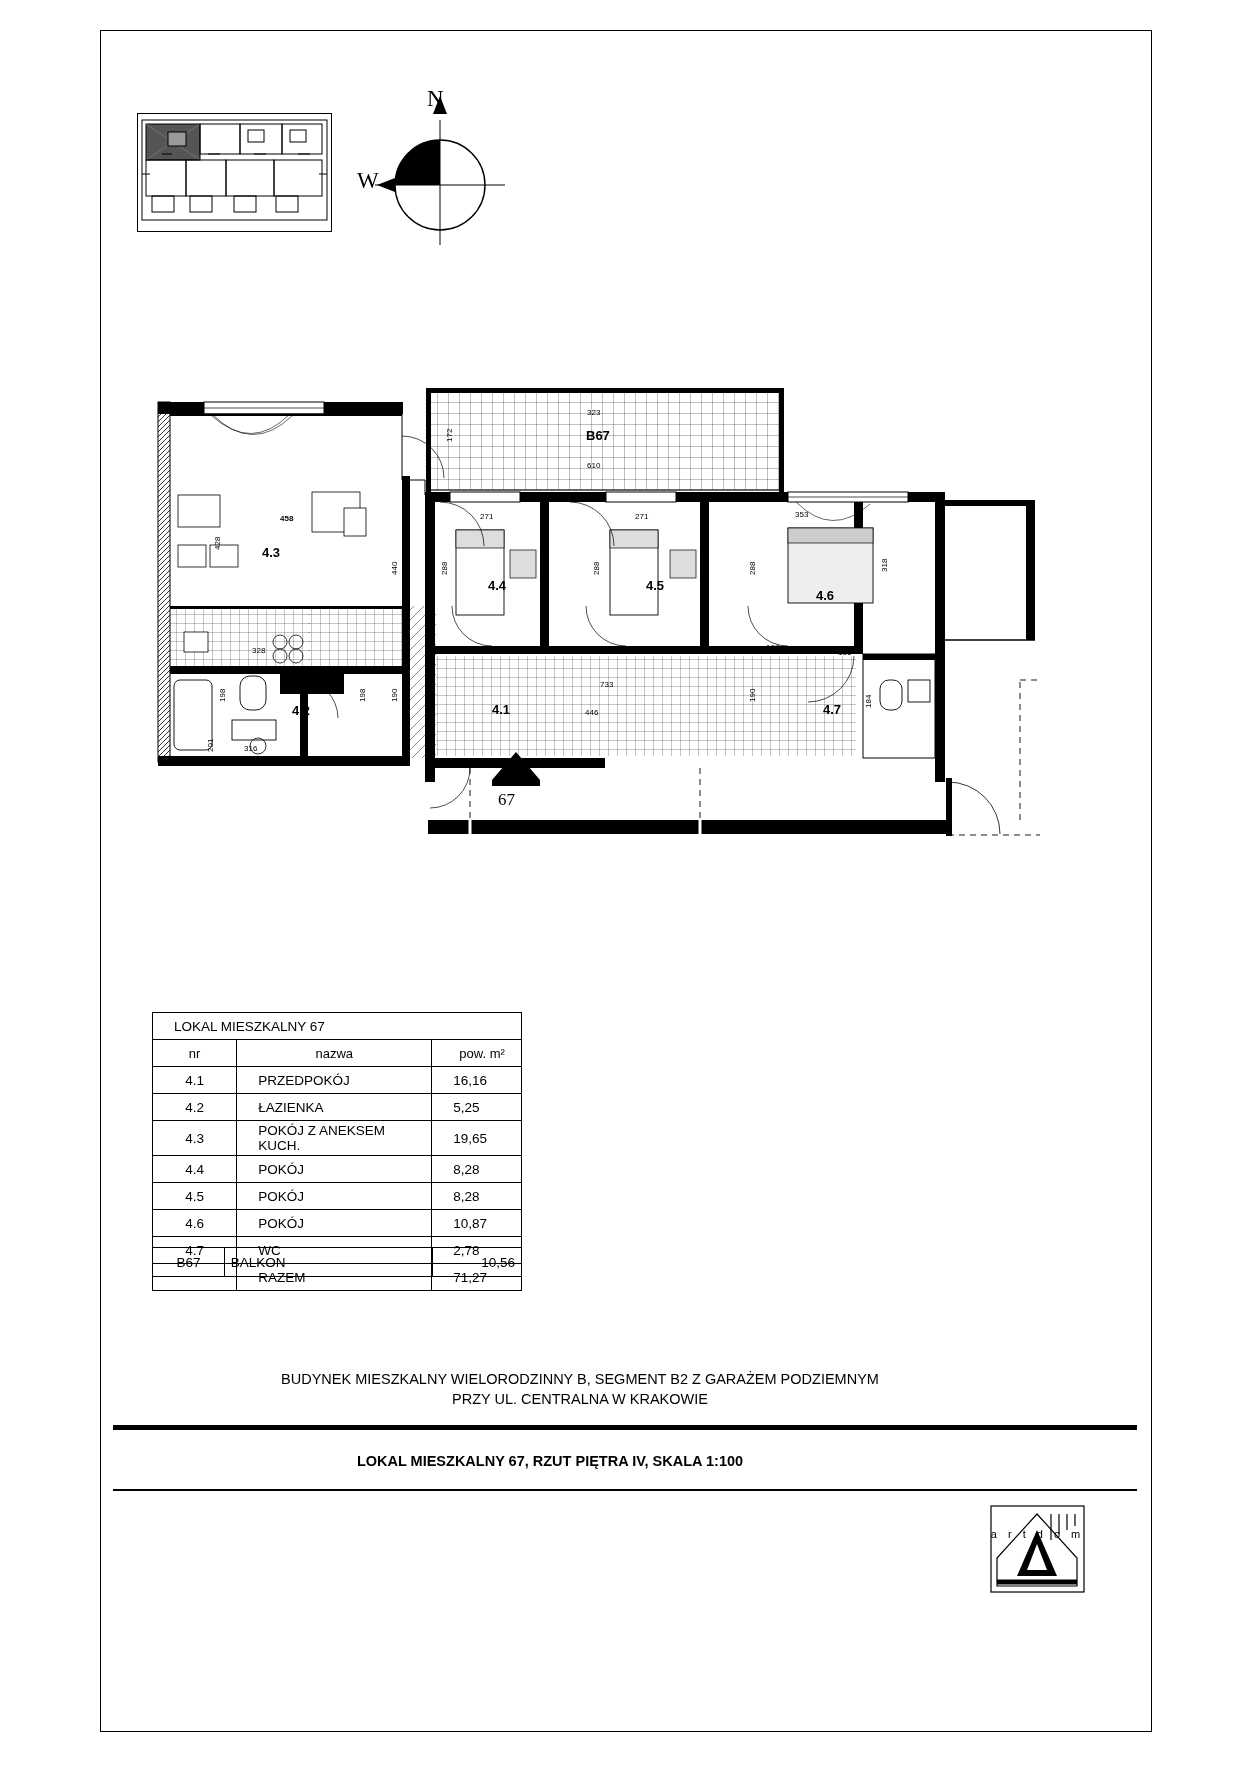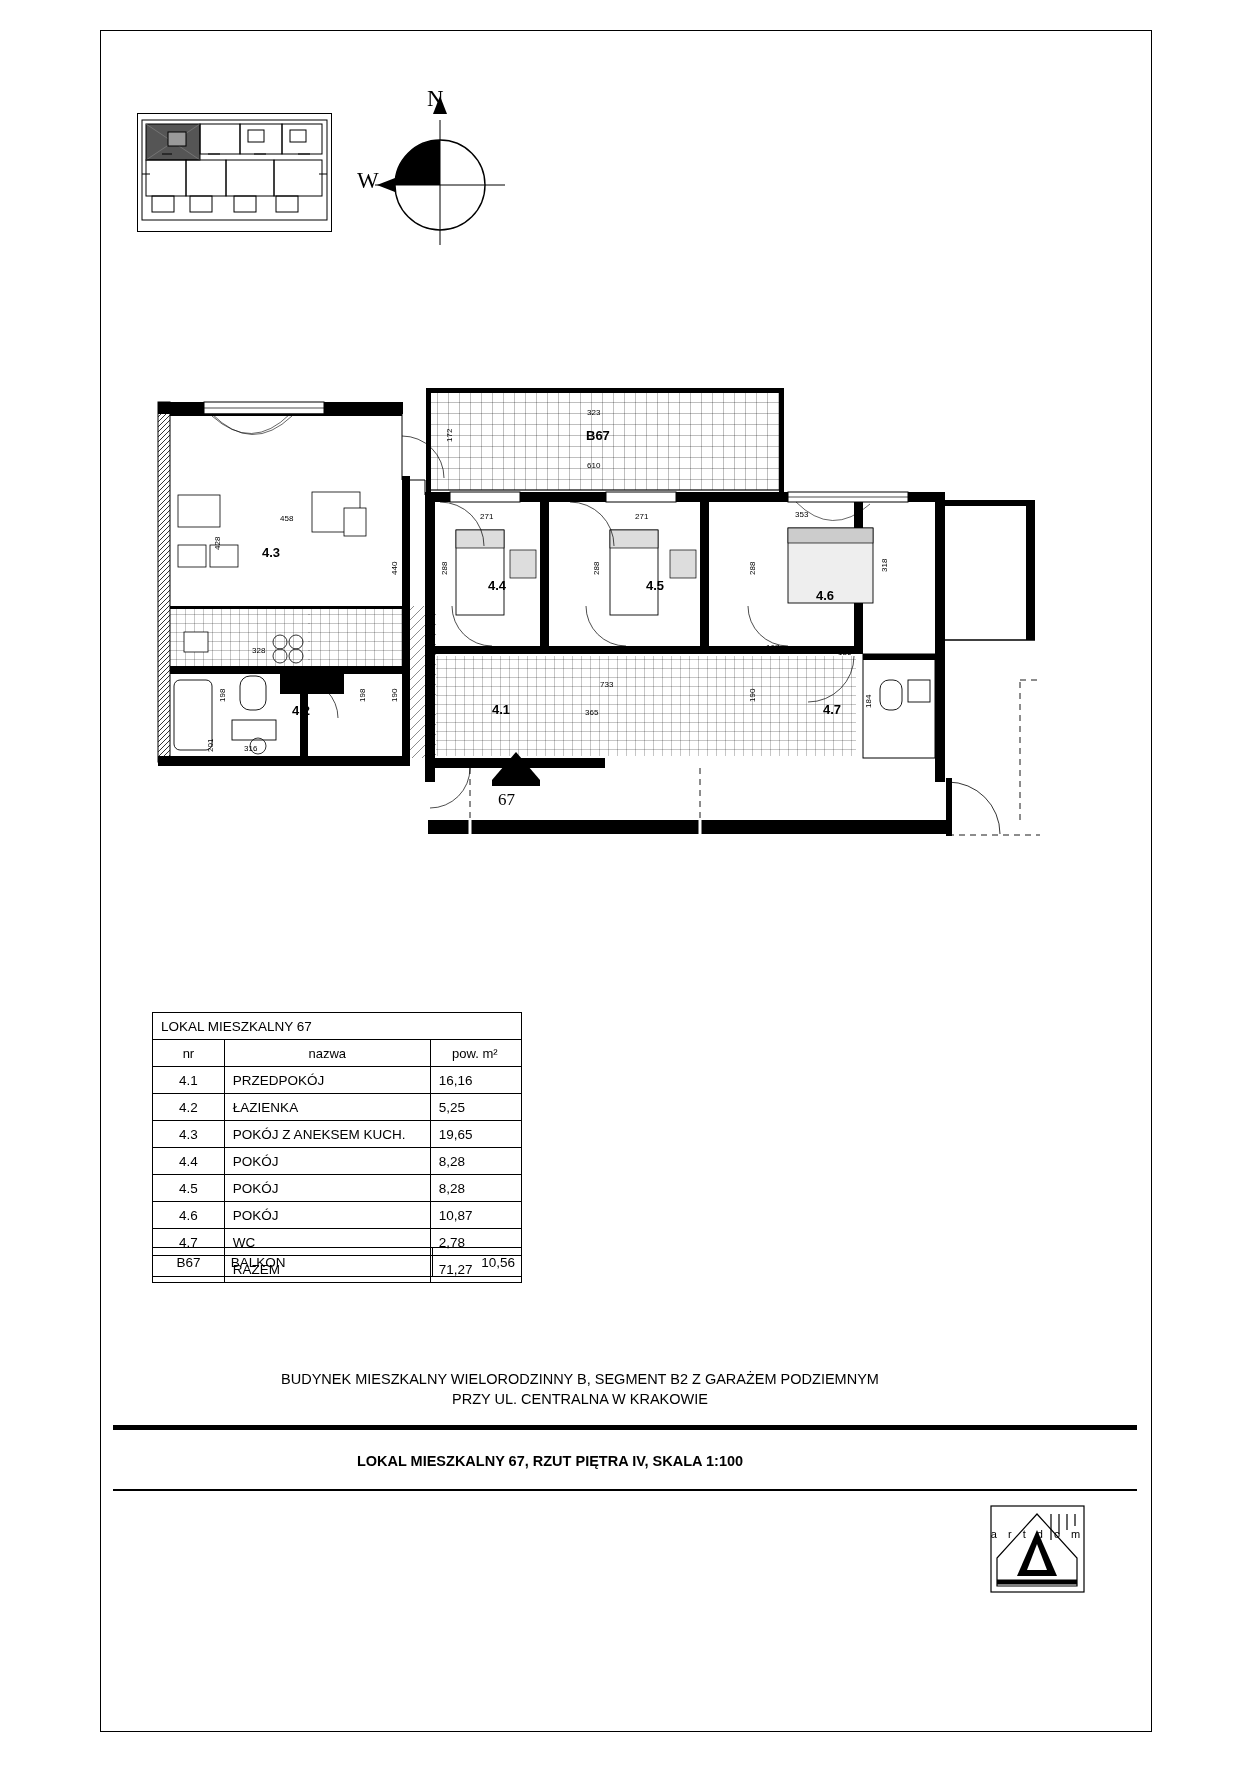--- a/index.html
+++ b/index.html
@@ -18,21 +18,21 @@
   .plan{position:absolute;left:140px;top:380px;width:900px;height:510px;}
 
   
   .rlabel{position:absolute;font-weight:bold;font-size:13px;font-family:"Liberation Sans",sans-serif;}
   .dim{position:absolute;font-size:8px;font-family:"Liberation Sans",sans-serif;}
   .dimv{position:absolute;font-size:8px;font-family:"Liberation Sans",sans-serif;transform:rotate(-90deg);transform-origin:left top;}
   .entrynum{position:absolute;font-size:17px;font-family:"Liberation Serif",serif;}
 
   
   .tbl{position:absolute;left:152px;top:1012px;width:370px;border-collapse:collapse;font-size:13.5px;}
-  .tbl td{border:1px solid #000;padding:2px 8px;height:22px;}
+  .tbl td{border:1px solid #000;padding:2px 21px;height:22px;}
   .tbl .c-nr{width:62px;text-align:center;}
   .tbl .c-name{width:208px;text-align:left;}
   .tbl .c-area{width:80px;text-align:left;padding-right:10px;}
   .tbl .hdr td{font-size:13px;text-align:center;}
   .tbl .title td{text-align:left;font-size:13.5px;}
   .balk{position:absolute;left:152px;top:1247px;width:370px;border-collapse:collapse;font-size:13.5px;}
   .balk td{border:1px solid #000;padding:2px 6px;height:24px;}
 
   
   .foot-title{position:absolute;left:150px;top:1370px;width:860px;text-align:center;font-size:14.5px;font-weight:normal;line-height:1.35;}
@@ -227,35 +227,35 @@
     <div class="rlabel" style="left:506px;top:198px;">4.5</div>
     <div class="rlabel" style="left:676px;top:208px;">4.6</div>
     <div class="rlabel" style="left:683px;top:322px;">4.7</div>
 
     <div class="entrynum" style="left:358px;top:410px;">67</div>
 
     
     <div class="dim" style="left:447px;top:28px;">323</div>
     <div class="dim" style="left:447px;top:81px;">610</div>
     <div class="dimv" style="left:305px;top:62px;">172</div>
-    <div class="dim" style="left:140px;top:134px;">458</div>
+    <div class="dim" style="left:140px;top:134px;font-weight:bold;">458</div>
     <div class="dimv" style="left:73px;top:170px;">428</div>
     <div class="dim" style="left:340px;top:132px;">271</div>
     <div class="dim" style="left:495px;top:132px;">271</div>
     <div class="dim" style="left:655px;top:130px;">353</div>
     <div class="dimv" style="left:250px;top:195px;">440</div>
     <div class="dimv" style="left:300px;top:195px;">288</div>
     <div class="dimv" style="left:452px;top:195px;">288</div>
     <div class="dimv" style="left:608px;top:195px;">288</div>
     <div class="dimv" style="left:740px;top:192px;">318</div>
     <div class="dim" style="left:698px;top:268px;">186</div>
     <div class="dim" style="left:626px;top:263px;">167</div>
     <div class="dim" style="left:112px;top:266px;">328</div>
     <div class="dim" style="left:460px;top:300px;">733</div>
-    <div class="dim" style="left:445px;top:328px;">365</div>
+    <div class="dim" style="left:445px;top:328px;">446</div>
     <div class="dimv" style="left:78px;top:322px;">198</div>
     <div class="dimv" style="left:218px;top:322px;">198</div>
     <div class="dimv" style="left:250px;top:322px;">190</div>
     <div class="dimv" style="left:608px;top:322px;">190</div>
     <div class="dimv" style="left:724px;top:328px;">184</div>
     <div class="dim" style="left:104px;top:364px;">316</div>
     <div class="dimv" style="left:66px;top:372px;">201</div>
   </div>
 
   <table class="tbl">

